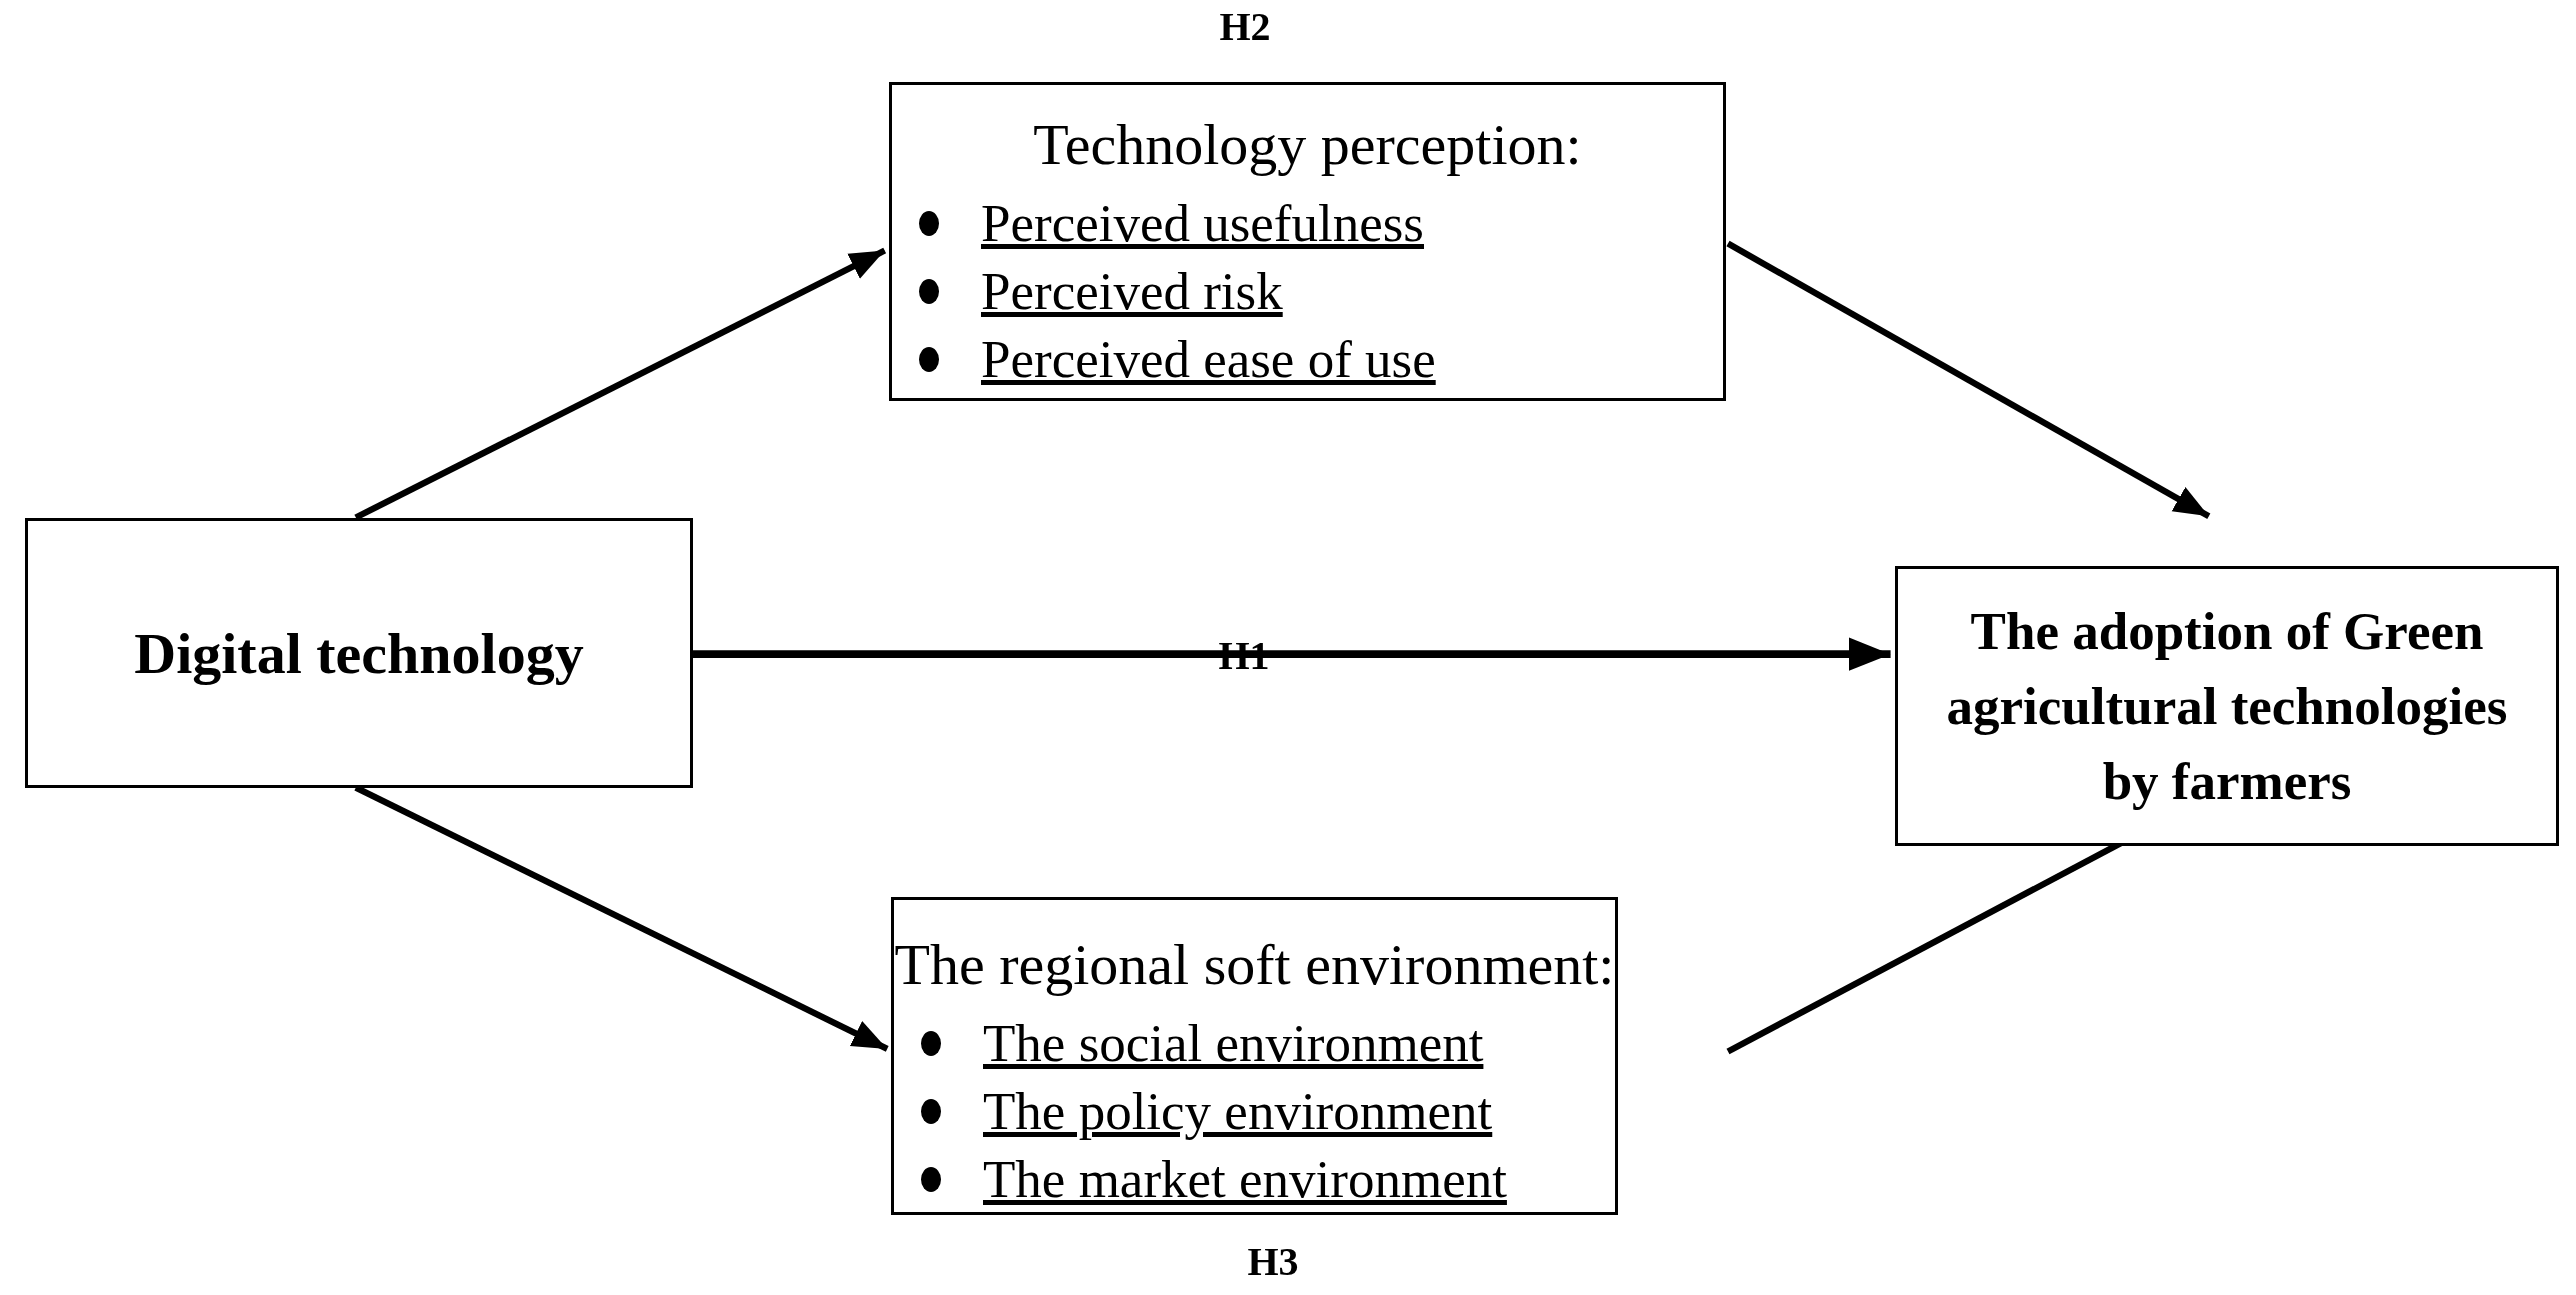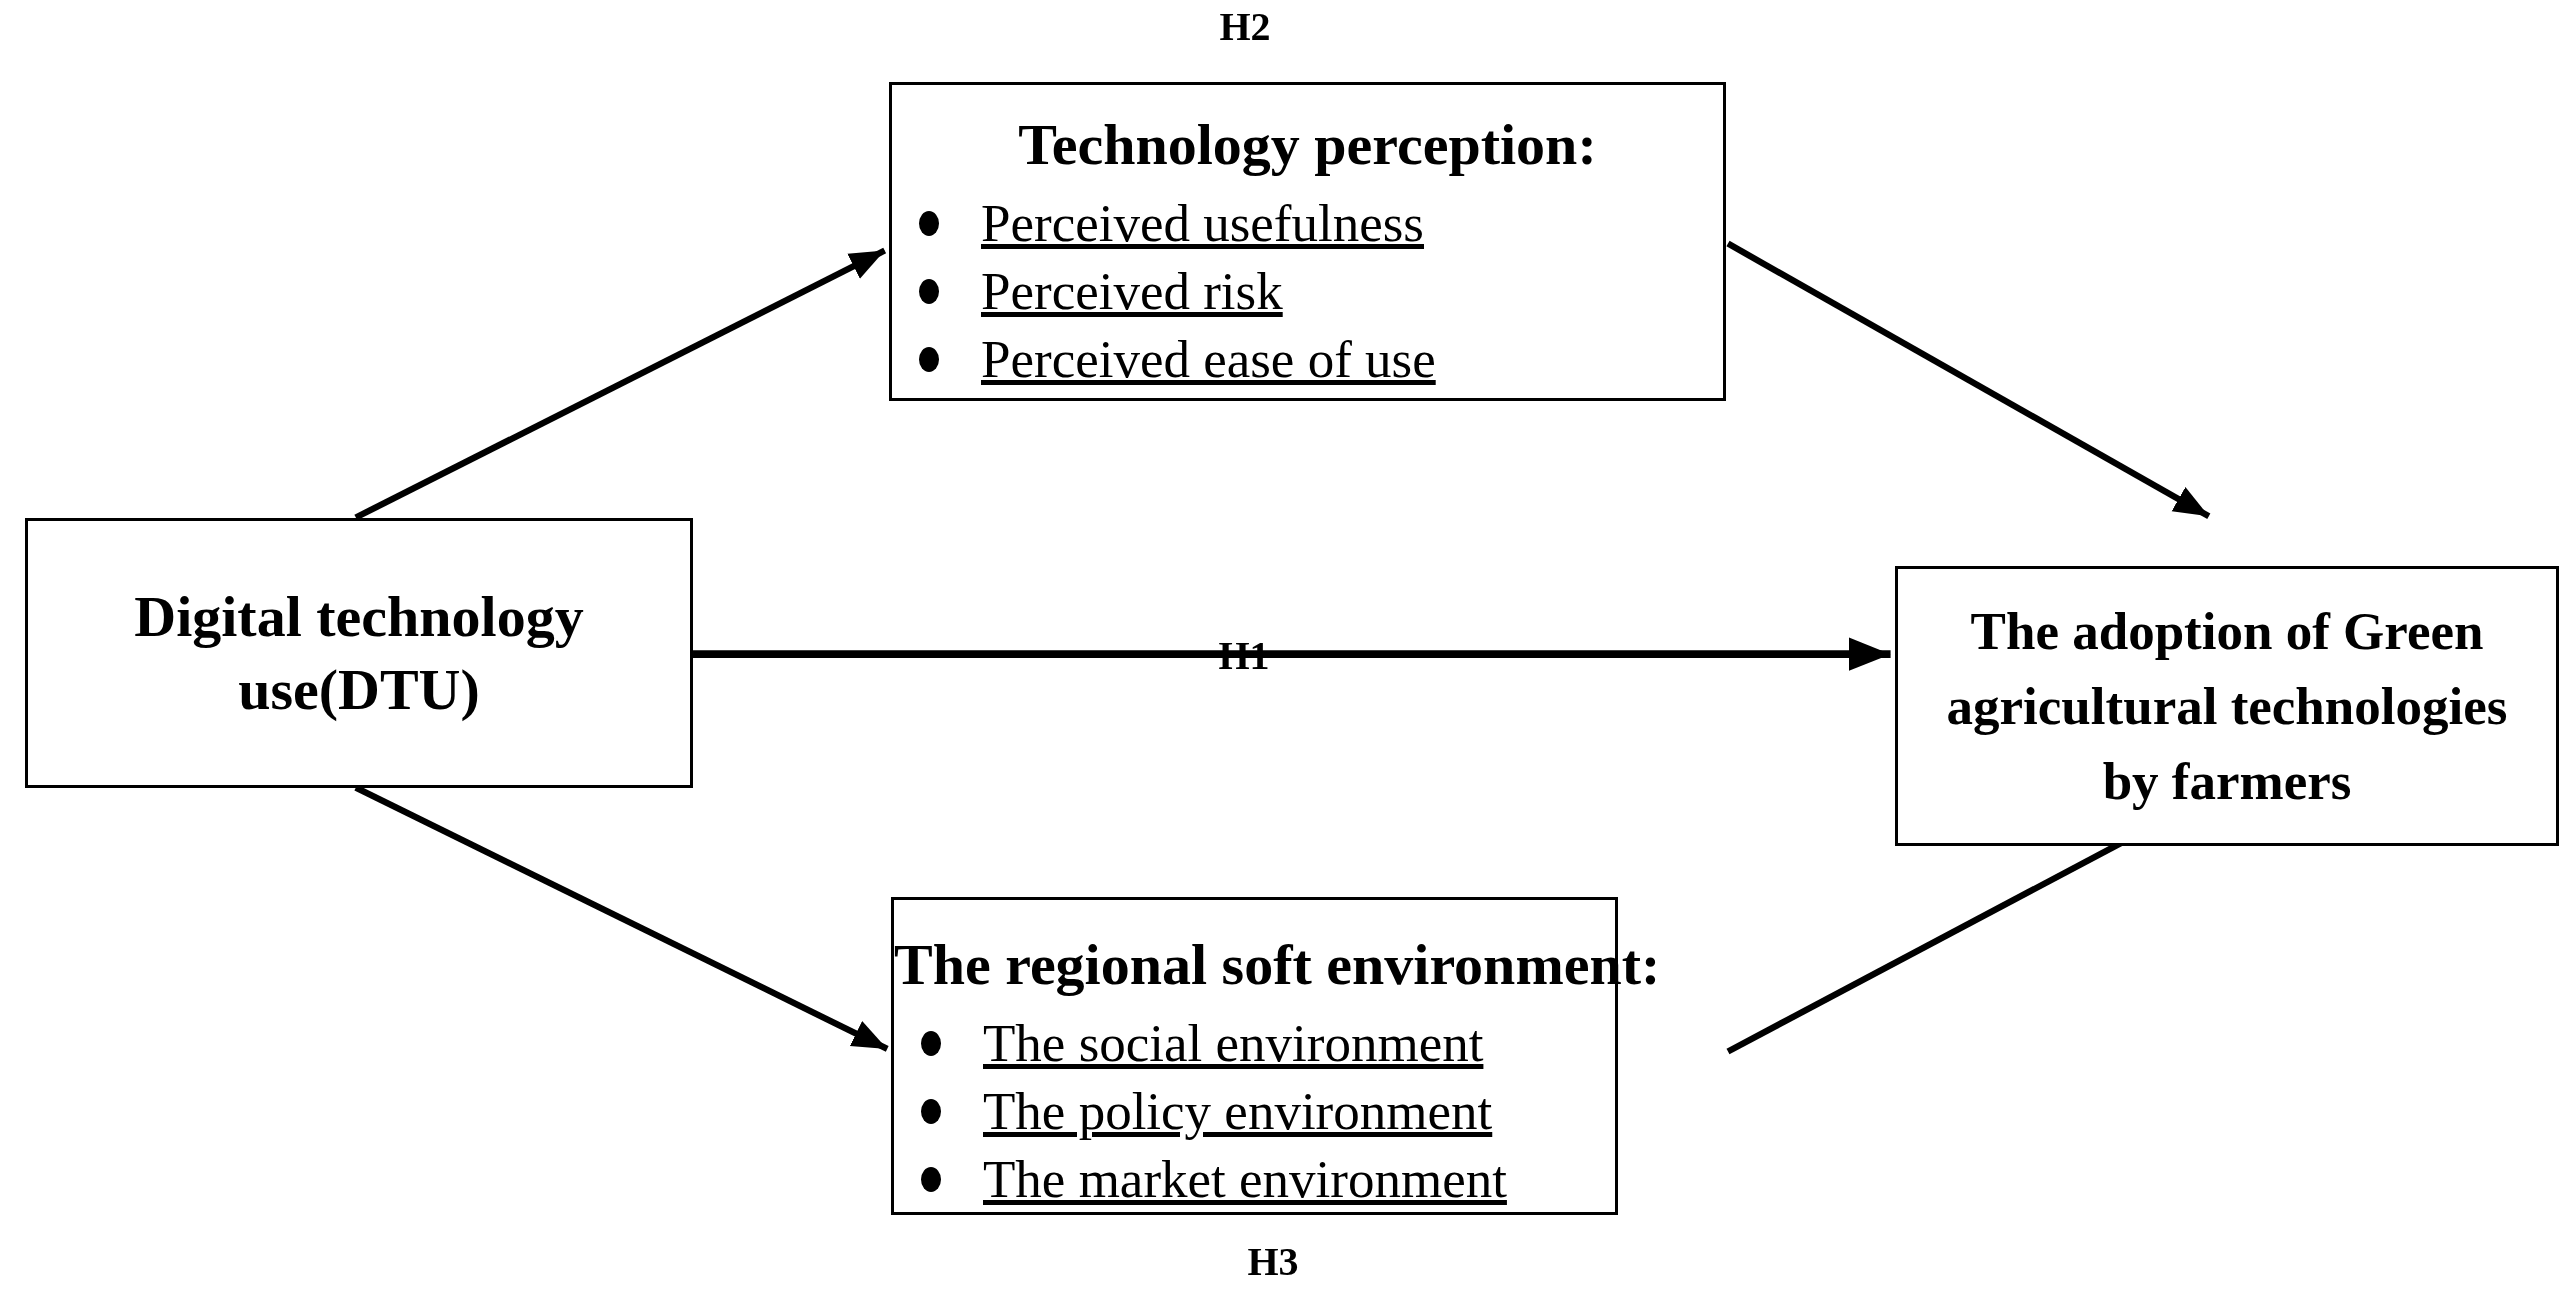--- a/index.html
+++ b/index.html
@@ -62,21 +62,21 @@
     padding-top: 25px;
   }
   #box-environment {
     left: 891px;
     top: 897px;
     width: 727px;
     height: 318px;
     padding-top: 30px;
   }
   .box-title {
-    font-weight: bold;
+    font-weight: normal;
     font-size: 58px;
     line-height: 70px;
     text-align: center;
     white-space: nowrap;
   }
   .box-list {
     list-style: none;
     margin: 8.9px 0 0 0;
     padding: 0;
     text-decoration: underline;
@@ -123,21 +123,20 @@
     </defs>
     <line x1="562" y1="818" x2="1398" y2="396" stroke="#000000" stroke-width="10" marker-end="url(#arrowhead)"></line>
     <line x1="1095" y1="1034" x2="2988" y2="1034" stroke="#000000" stroke-width="12" marker-end="url(#arrowhead)"></line>
     <line x1="562" y1="1245" x2="1402" y2="1658" stroke="#000000" stroke-width="10" marker-end="url(#arrowhead)"></line>
     <line x1="2731" y1="385" x2="3491" y2="816" stroke="#000000" stroke-width="10" marker-end="url(#arrowhead)"></line>
     <line x1="2731" y1="1662" x2="3493" y2="1258" stroke="#000000" stroke-width="10" marker-end="url(#arrowhead)"></line>
   </svg>
 
   <div id="box-dtu" class="node-box center-box">
     <div>Digital technology</div>
-    <div>use(DTU)</div>
   </div>
 
   <div id="box-perception" class="node-box">
     <div class="box-title">Technology perception:</div>
     <ul class="box-list">
       <li>
         <span class="bullet-dot"></span>
         <span>Perceived usefulness</span>
       </li>
       <li>

